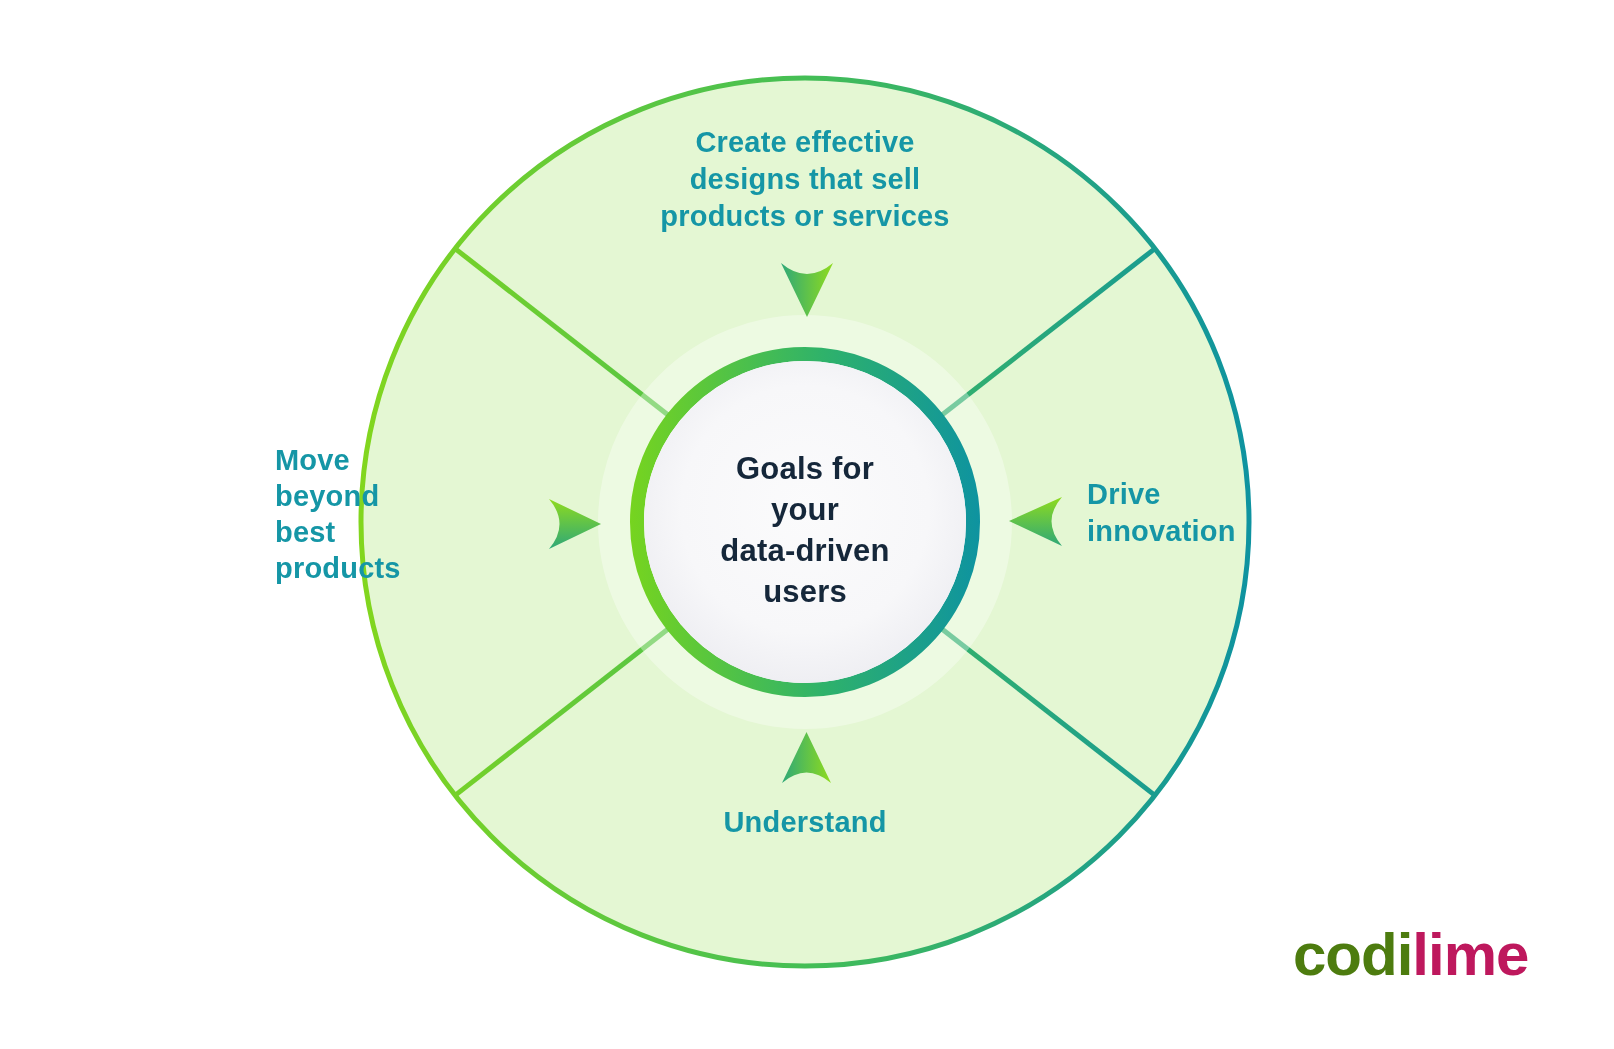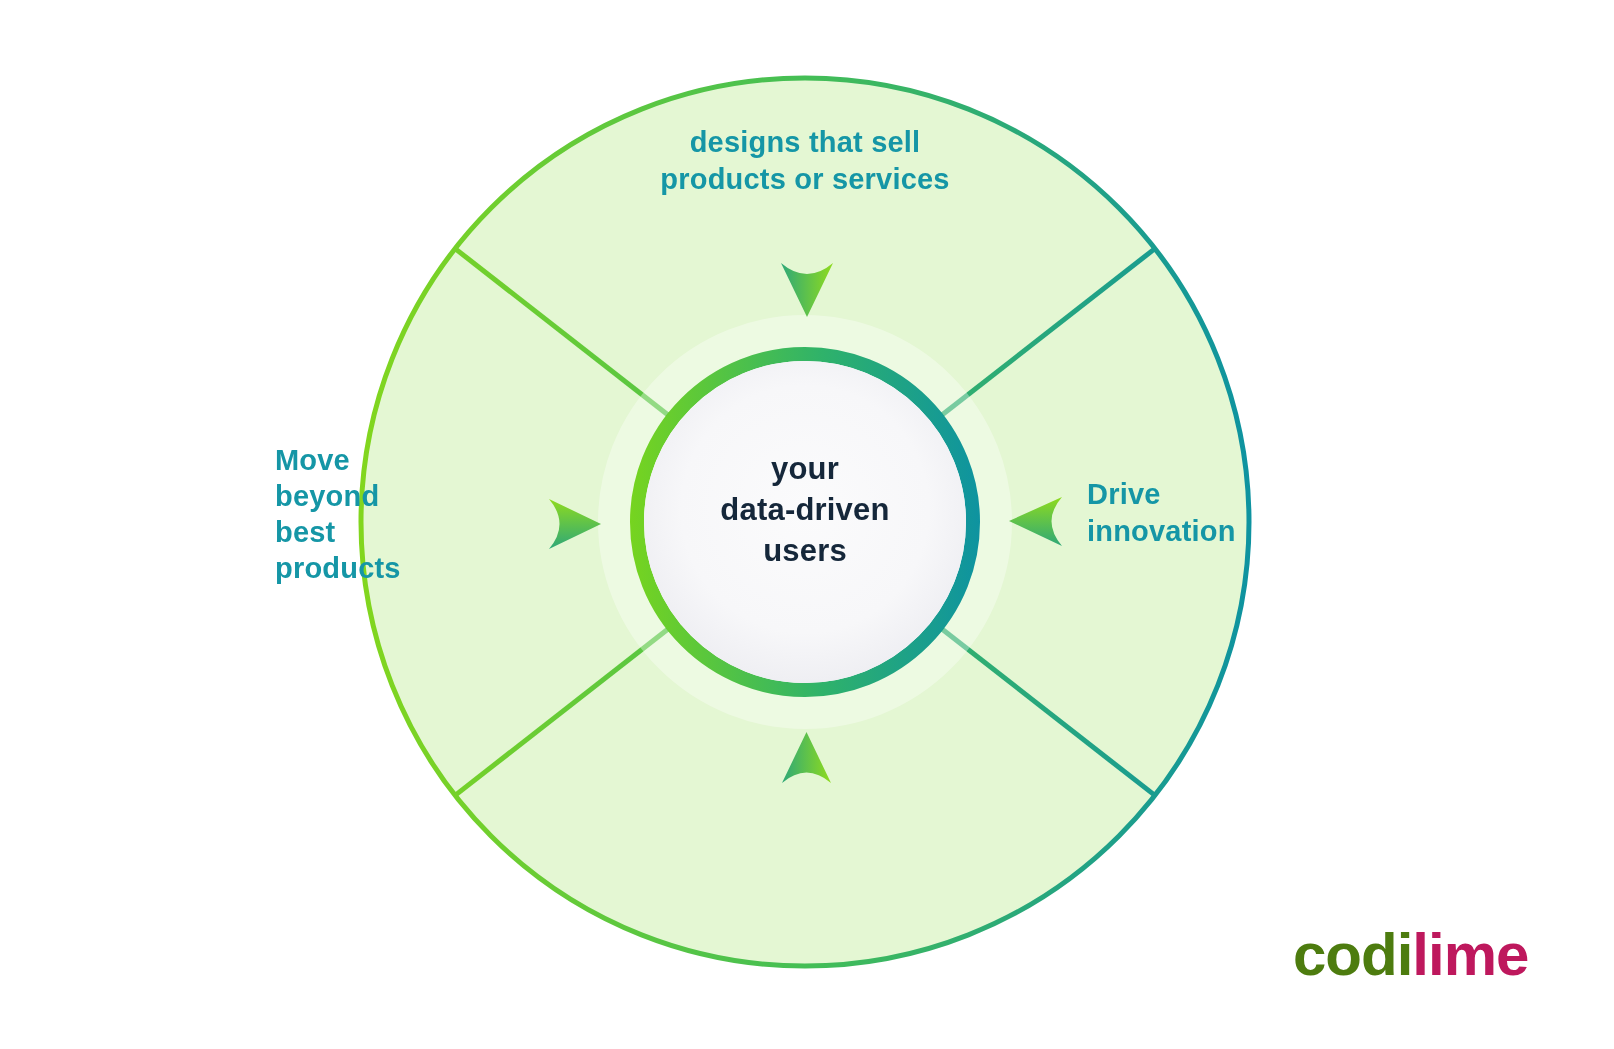--- a/index.html
+++ b/index.html
@@ -101,40 +101,43 @@
     <circle cx="805" cy="522" r="168" fill="#ffffff" stroke="url(#ringGrad)" stroke-width="14"></circle>
     <circle cx="805" cy="522" r="161" fill="url(#innerGrad)"></circle>
 
     <path d="M781,263 Q807,285 833,263 L807,317 Z" fill="url(#arrowGradH)"></path>
     <path d="M806.5,732 L831,783 Q806.5,762 782,783 Z" fill="url(#arrowGradH)"></path>
     <path d="M601,524 L549,499 Q570,524 549,549 Z" fill="url(#arrowGradV)"></path>
     <path d="M1009,521 L1062,497 Q1041,521 1062,546 Z" fill="url(#arrowGradV)"></path>
   </svg>
 
   <div class="label label--top">
+    <div>Create effective</div>
     <div>designs that sell</div>
     <div>products or services</div>
   </div>
 
   <div class="label label--left">
     <div>Move</div>
     <div>beyond</div>
     <div>best</div>
     <div>products</div>
   </div>
 
   <div class="label label--right">
     <div>Drive</div>
     <div>innovation</div>
   </div>
 
   <div class="label label--bottom">
+    <div>Understand</div>
   </div>
 
   <div class="label label--center">
+    <div>Goals for</div>
     <div>your</div>
     <div>data-driven</div>
     <div>users</div>
   </div>
 
   <div class="logo">
     <span class="logo-dark">codi</span><span class="logo-lime">lime</span>
   </div>
 
 </div>

